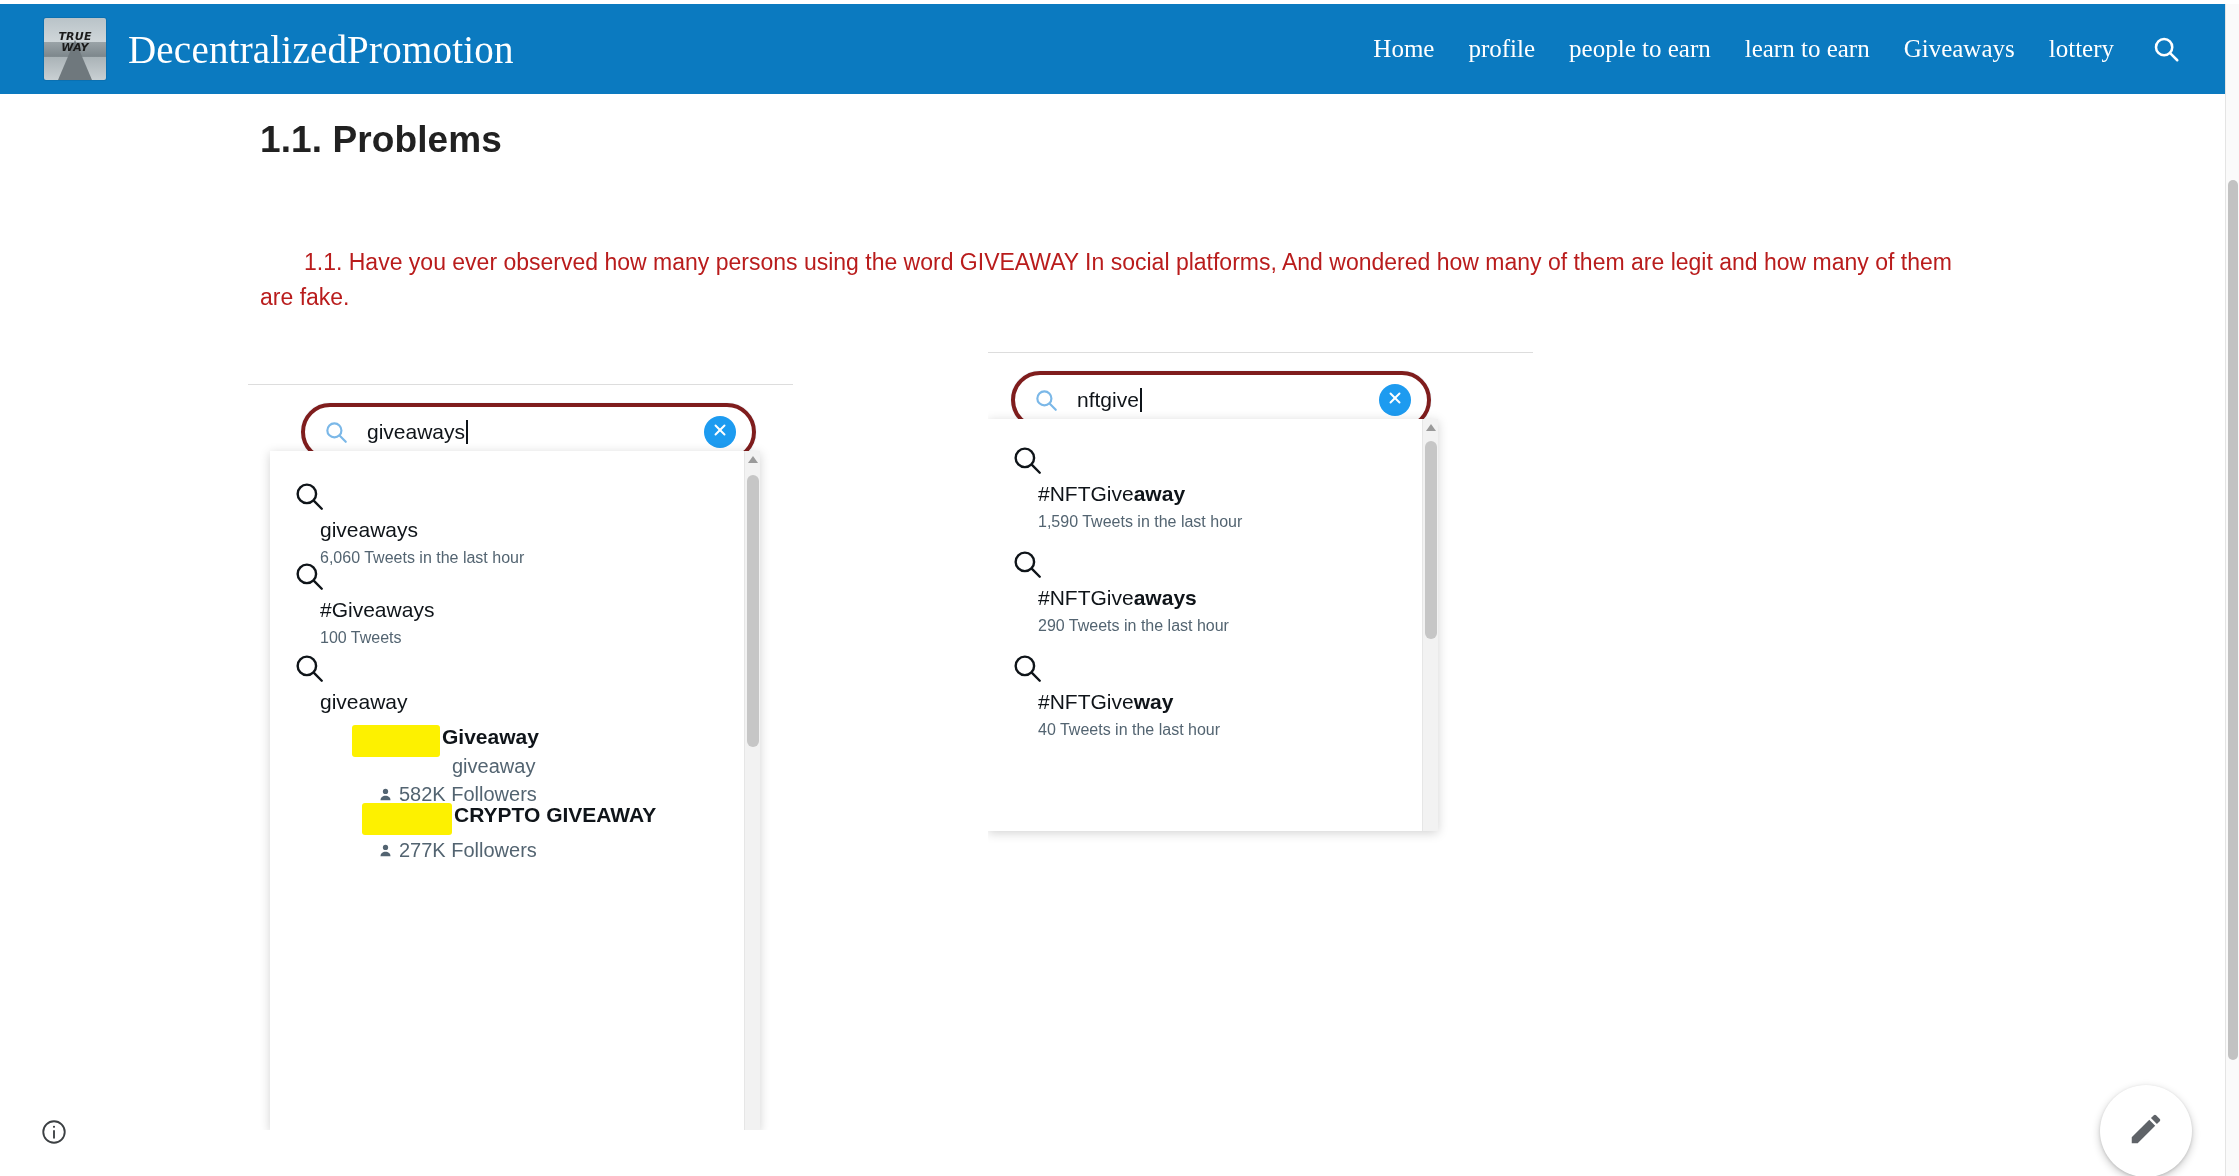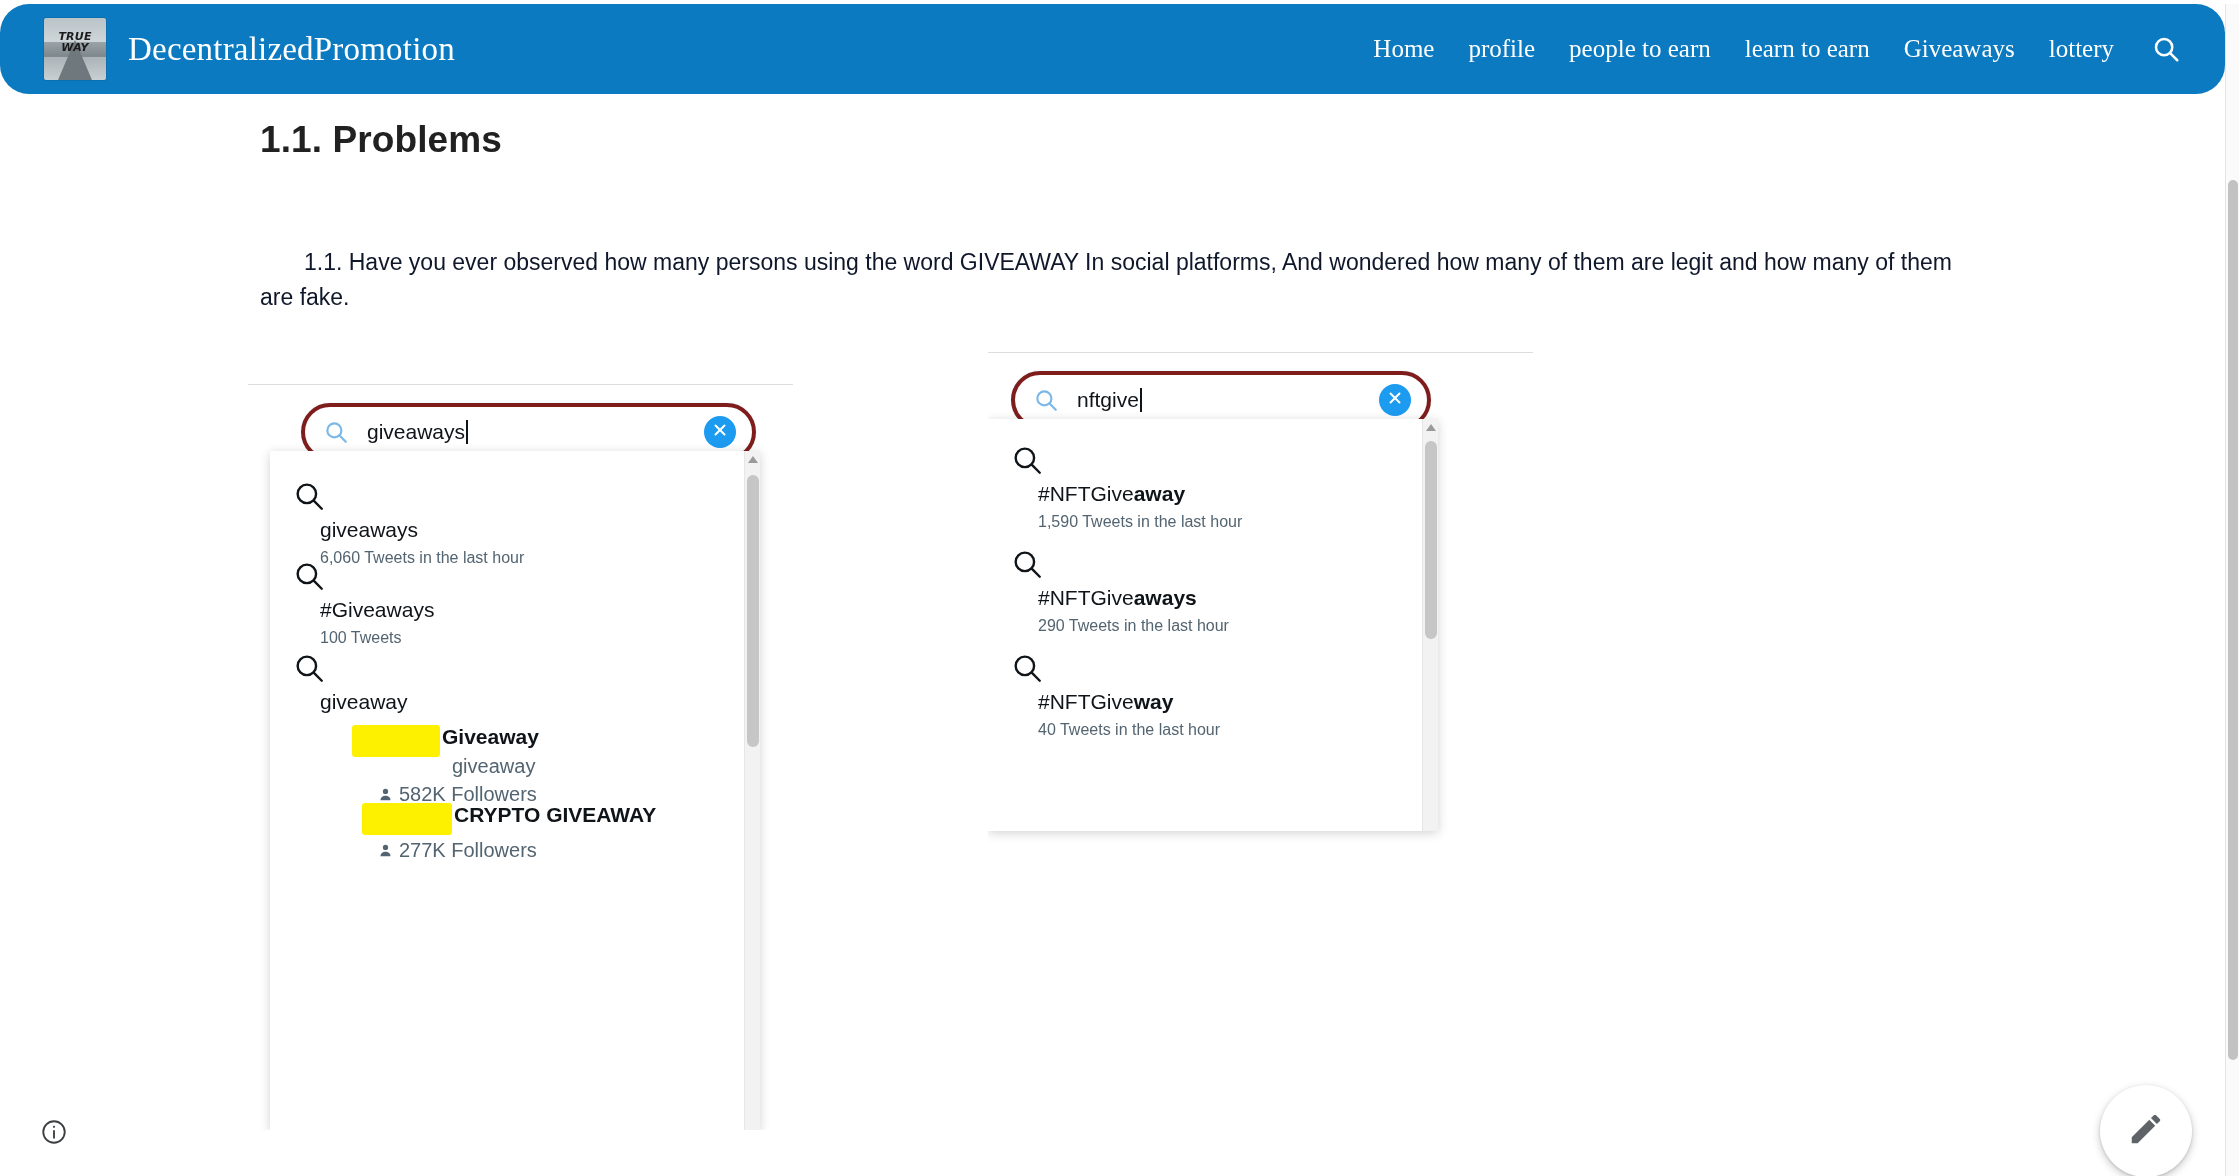--- a/index.html
+++ b/index.html
@@ -15,21 +15,20 @@
   
   .site-header {
     position: absolute;
     top: 4px; left: 0;
     width: 2225px;
     height: 90px;
     background: #0b7ac0;
     display: flex;
     align-items: center;
     z-index: 50;
-    border-radius: 29px;
   }
   .brand {
     display: flex;
     align-items: center;
     margin-left: 44px;
     height: 100%;
   }
   .brand-logo {
     width: 62px; height: 62px;
     border-radius: 2px;
@@ -58,21 +57,21 @@
     line-height: 11px;
     color: #1b1b1b;
     font-style: italic;
     letter-spacing: 0.2px;
     z-index: 2;
   }
   .brand-title {
     margin-left: 22px;
     color: #ffffff;
     font-family: "Liberation Serif", "DejaVu Serif", serif;
-    font-size: 33px;
+    font-size: 39px;
     font-weight: 400;
     letter-spacing: 0.2px;
     white-space: nowrap;
   }
 
   .nav-menu {
     margin-left: auto;
     display: flex;
     align-items: stretch;
     height: 100%;
@@ -123,21 +122,21 @@
     color: #212121;
     letter-spacing: 0.1px;
   }
 
   .doc-para {
     position: absolute;
     left: 260px;
     width: 1700px;
     font-size: 23px;
     line-height: 35px;
-    color: #0f172a;
+    color: #b91c1c;
   }
   .doc-para.p1 { top: 128px; }
   .doc-para.p1 .indent { display: inline-block; width: 44px; }
   .doc-para.p2 { top: 1052px; }
 
   
   .shot {
     position: absolute;
     background: #ffffff;
     border-top: 1px solid #dddddd;

